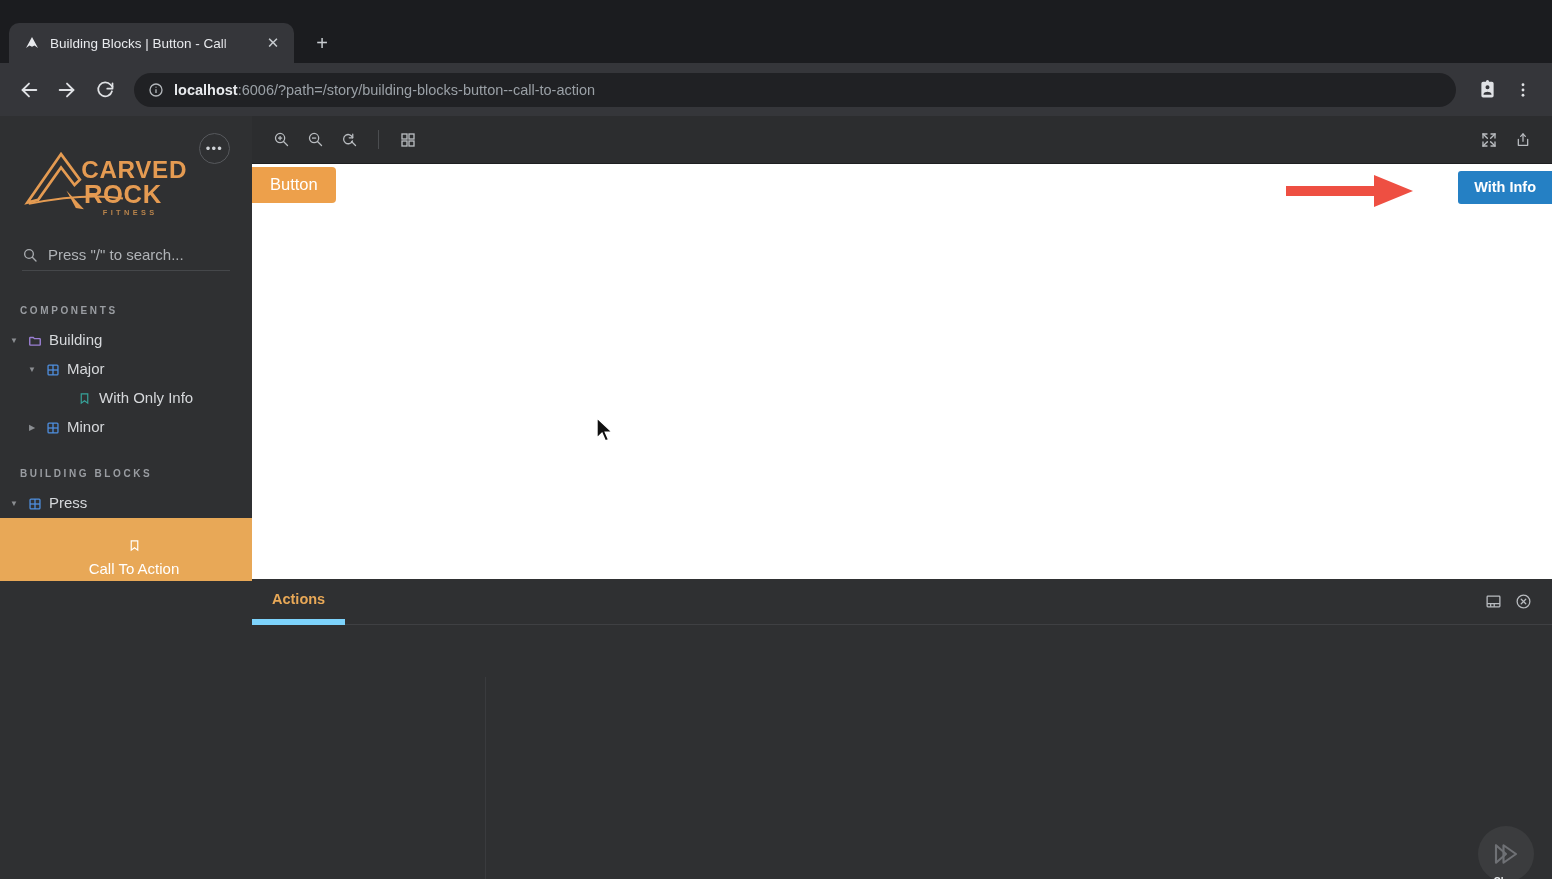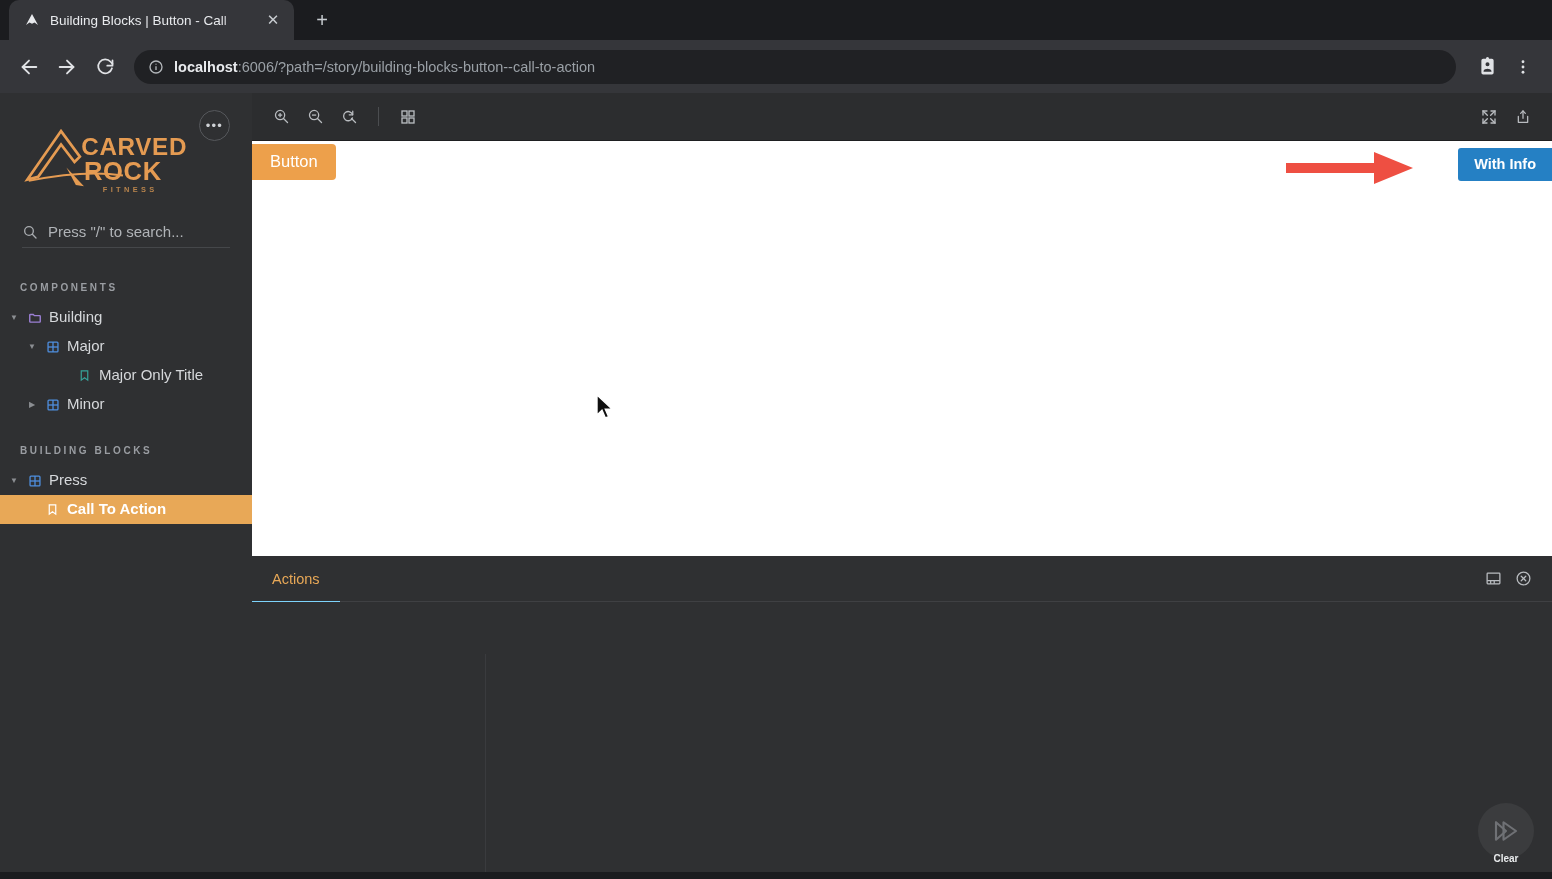--- a/index.html
+++ b/index.html
@@ -5,21 +5,21 @@
   * { box-sizing: border-box; margin: 0; padding: 0; }
   html, body {
     width: 1552px; height: 879px;
     font-family: "Liberation Sans", sans-serif;
     background: #1b1c1f; overflow: hidden;
   }
 
   
   #browser-chrome { width: 1552px; background: #202124; }
   #tab-strip {
-    height: 40px; display: flex; align-items: flex-end;
+    height: 63px; display: flex; align-items: flex-end;
     padding-left: 9px; background: #1b1c1f;
   }
   .tab {
     height: 40px; width: 285px; background: #35363a;
     border-radius: 10px 10px 0 0;
     display: flex; align-items: center; padding: 0 10px 0 14px; gap: 9px;
     position: relative;
   }
   .tab-favicon { width: 18px; height: 18px; position: relative; flex: none; }
   .tab-title {
@@ -98,21 +98,21 @@
   .section-title.second { padding-top: 26px; }
   .tree-row {
     display: flex; align-items: center; gap: 7px;
     min-height: 29px; padding: 3px 10px 3px 8px;
     color: #d6d8db; font-size: 15px; line-height: 1.22;
   }
   .tree-row.lvl1 { padding-left: 8px; }
   .tree-row.lvl2 { padding-left: 26px; }
   .tree-row.lvl3 { padding-left: 58px; }
   .tree-row.selected {
-    background: #e8a857; color: #ffffff; font-weight: 700;
+    background: #e8a857; color: #ffffff; font-weight: 400; flex-direction: column;
   }
   .caret {
     width: 12px; flex: none; display: flex; align-items: center;
     justify-content: center; color: #8b8e92; font-size: 8px;
   }
   .caret.spacer { visibility: hidden; }
   .tree-icon { width: 15px; height: 15px; flex: none; display: flex; align-items: center; justify-content: center; }
   .tree-label { flex: 1; }
 
   
@@ -151,22 +151,22 @@
   #cursor { position: absolute; left: 343px; top: 253px; pointer-events: none; }
 
   
   #addon-panel { flex: 1; background: #2f3032; display: flex; flex-direction: column; position: relative; }
   #addon-head {
     height: 46px; display: flex; align-items: stretch;
     border-bottom: 1px solid #3f4043; padding: 0 14px 0 0;
   }
   #tab-actions {
     display: flex; align-items: center; padding: 0 20px;
-    color: #e8a857; font-size: 14.5px; font-weight: 400;
-    border-bottom: 1px solid #7dd3fc; margin-bottom: -1px;
+    color: #e8a857; font-size: 14.5px; font-weight: 700;
+    border-bottom: 6px solid #7dd3fc; margin-bottom: -1px;
   }
   #addon-head .tb-spacer { flex: 1; }
   #addon-head .tb-btn { align-self: center; }
   #addon-body { flex: 1; position: relative; }
   #clear-wrap {
     position: absolute; right: 18px; bottom: 8px;
     display: flex; flex-direction: column; align-items: center;
   }
   #clear-circle {
     width: 56px; height: 56px; border-radius: 50%;
@@ -296,21 +296,21 @@
         <span class="tree-label">Major</span>
       </div>
 
       <div class="tree-row lvl3">
         <span class="caret spacer">▼</span>
         <span class="tree-icon">
           <svg width="13" height="13" viewBox="0 0 24 24" fill="none" stroke="#37a39a" stroke-width="2.2">
             <path d="M6 3.5h12v17l-6-4.5-6 4.5z"></path>
           </svg>
         </span>
-        <span class="tree-label">Major Only Title</span>
+        <span class="tree-label">With Only Info</span>
       </div>
 
 
       <div class="tree-row lvl2">
         <span class="caret">▶</span>
         <span class="tree-icon">
           <svg width="14" height="14" viewBox="0 0 24 24" fill="none" stroke="#4f8fe0" stroke-width="2.2">
             <rect x="3.5" y="3.5" width="17" height="17" rx="1.5"></rect>
             <line x1="12" y1="3.5" x2="12" y2="20.5"></line>
               <line x1="3.5" y1="12" x2="20.5" y2="12"></line>

